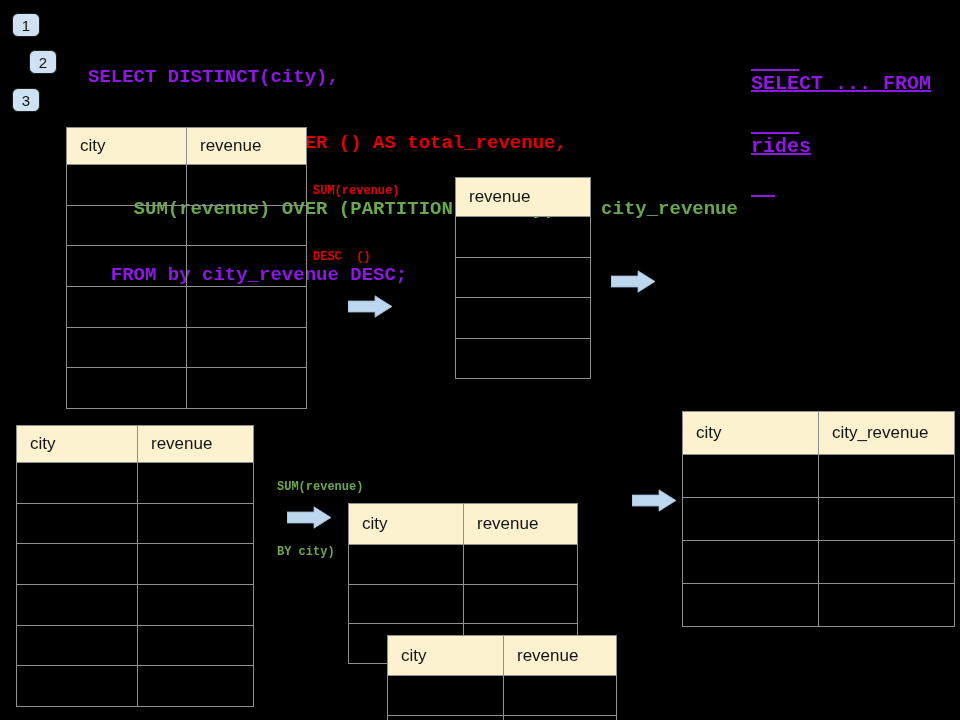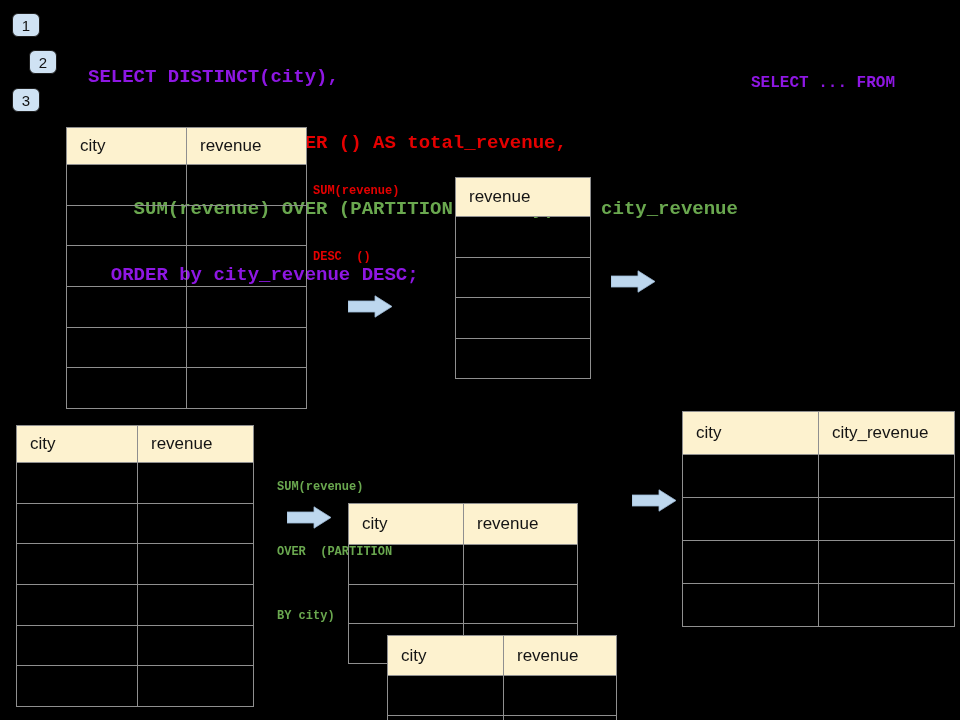--- a/index.html
+++ b/index.html
@@ -26,21 +26,21 @@
     width:28px;height:24px;border-radius:6px;background:var(--badge-fill);
     border:1px solid #1e1e1e;display:flex;align-items:center;justify-content:center;
     font-size:15px;color:#111;box-sizing:border-box;
   }
 
   
   .code{
     font-family:"Liberation Mono",monospace;font-weight:bold;white-space:pre;
   }
   .code-main{font-size:19px;line-height:22px;}
-  .code-note{font-size:16px;line-height:21px;}
+  .code-note{font-size:20px;line-height:21px;text-decoration:underline;}
   .code-annot{font-size:12px;line-height:22px;}
   .c-purple{color:var(--purple);}
   .c-red{color:var(--red);}
   .c-green{color:var(--green);}
 
   
   table.tbl{
     position:absolute;border-collapse:collapse;table-layout:fixed;
   }
   table.tbl th,table.tbl td{
@@ -77,35 +77,35 @@
     <span>2</span>
   </div>
   <div class="abs badge" style="left:12px;top:88px;">
     <span>3</span>
   </div>
 
   <div class="abs code code-main" style="left:88px;top:22px;">
     <div class="c-purple">SELECT DISTINCT(city),</div>
     <div class="c-red">    SUM(revenue) OVER () AS total_revenue,</div>
     <div class="c-green">    SUM(revenue) OVER (PARTITION BY city) as city_revenue</div>
-    <div class="c-purple">  ORDER by city_revenue DESC;</div>
+    <div class="c-purple">  FROM by city_revenue DESC;</div>
   </div>
 
   <div class="abs code code-note c-purple" style="left:751px;top:31px;">
     <div>SELECT ... FROM</div>
+    <div>rides</div>
   </div>
 
   <div class="abs code code-annot c-red" style="left:313px;top:136px;">
     <div>SUM(revenue)</div>
     <div>DESC  ()</div>
   </div>
 
   <div class="abs code code-annot c-green" style="left:277px;top:434px;line-height:21.5px;">
     <div>SUM(revenue)</div>
-    <div>OVER  (PARTITION</div>
     <div>BY city)</div>
   </div>
 
   <table class="tbl" id="tblA">
     <colgroup>
         <col style="width:120px">
         <col style="width:120px">
       </colgroup>
     <thead>
       <tr>

